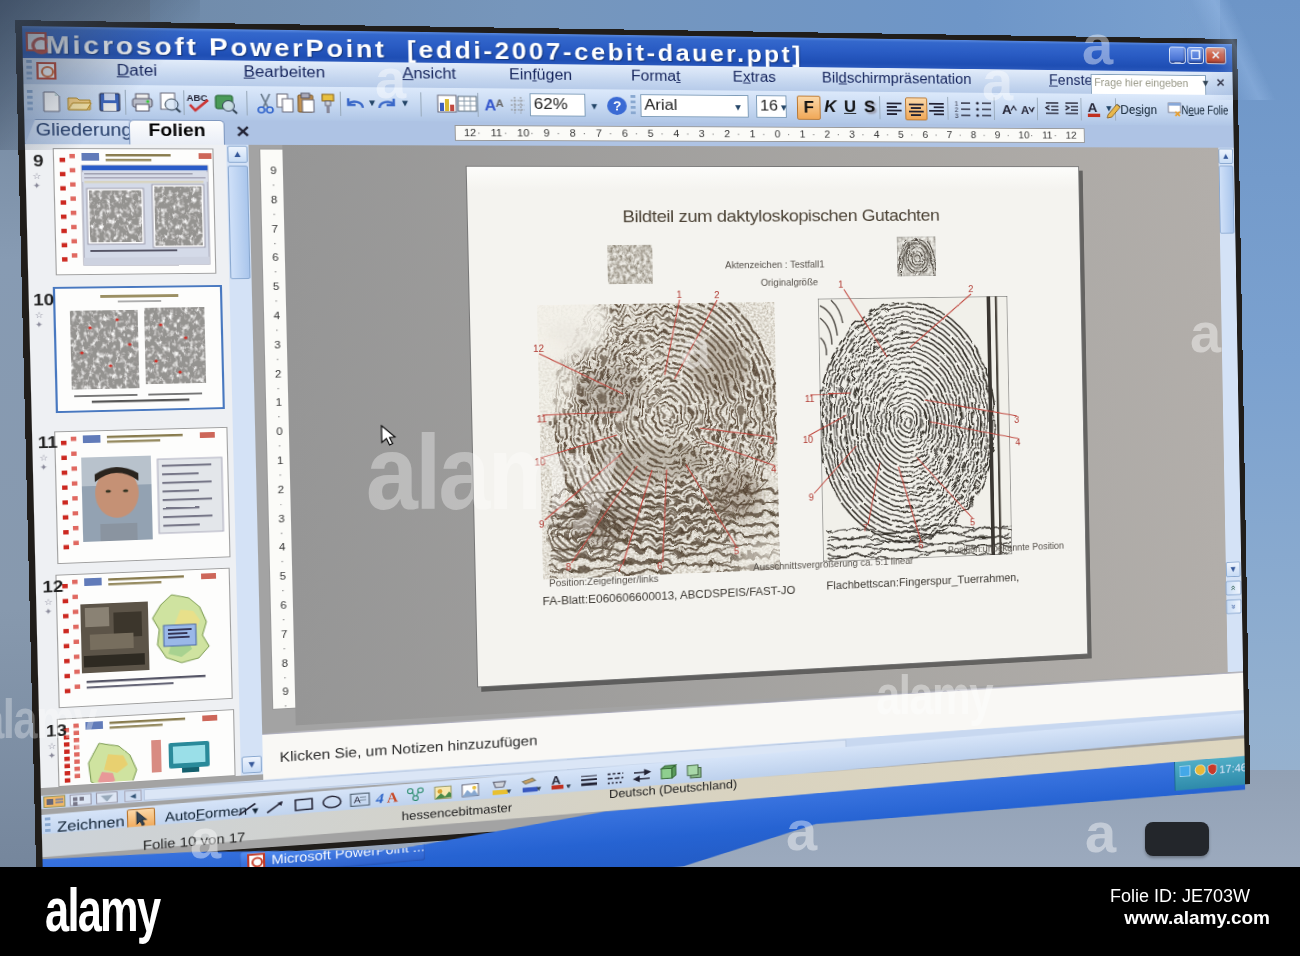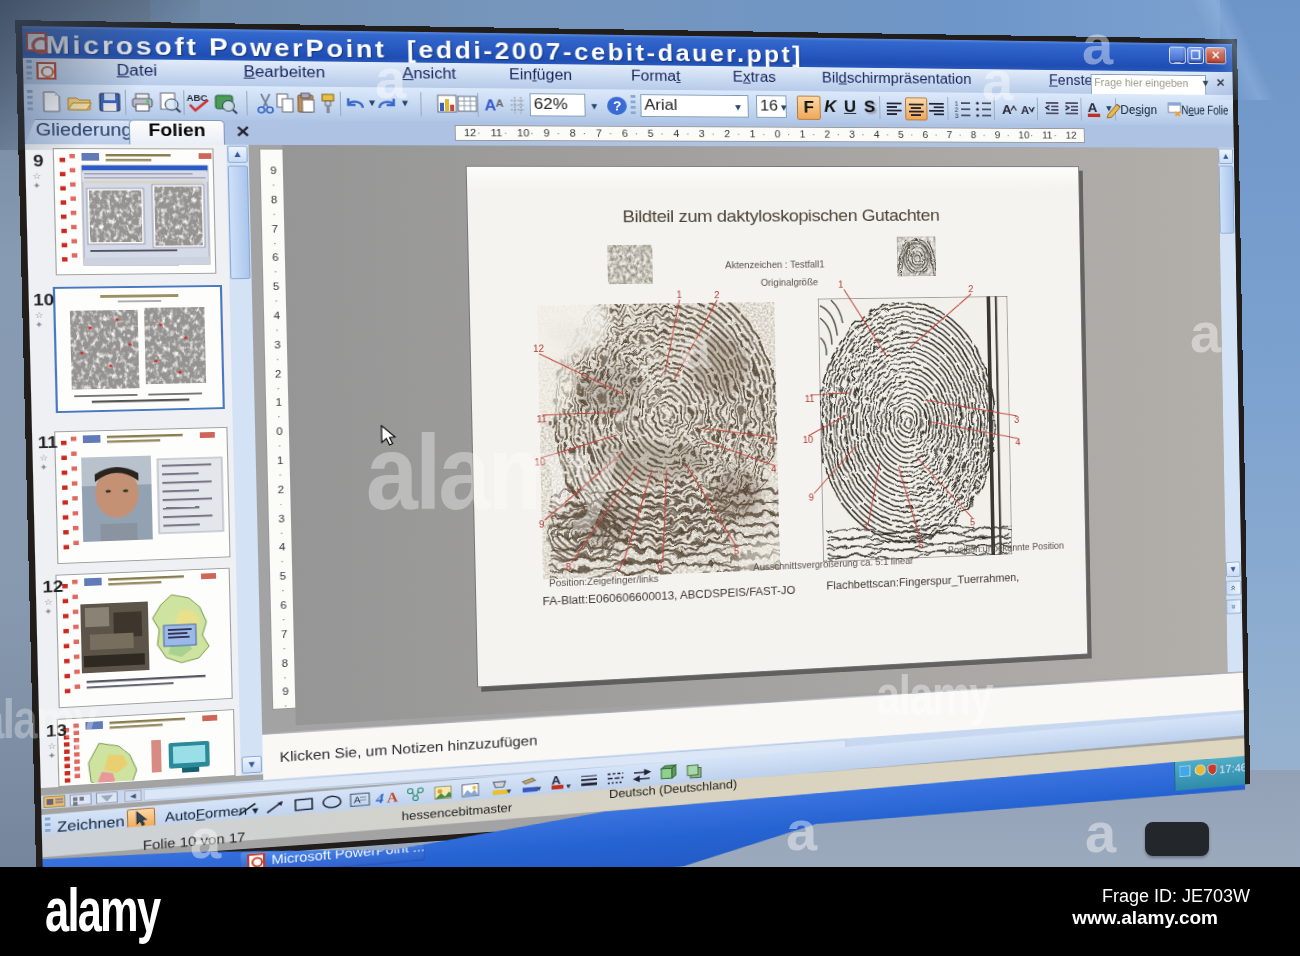--- a/index.html
+++ b/index.html
@@ -953,15 +953,15 @@
     <div style="position:absolute;left:1190px;top:300px;font-size:56px;font-weight:bold;color:rgba(255,255,255,.42);font-family:'Liberation Sans',sans-serif;">a</div>
     <div style="position:absolute;left:1082px;top:12px;font-size:56px;font-weight:bold;color:rgba(255,255,255,.42);font-family:'Liberation Sans',sans-serif;">a</div>
     <div style="position:absolute;left:786px;top:798px;font-size:56px;font-weight:bold;color:rgba(255,255,255,.42);font-family:'Liberation Sans',sans-serif;">a</div>
     <div style="position:absolute;left:1085px;top:800px;font-size:56px;font-weight:bold;color:rgba(255,255,255,.42);font-family:'Liberation Sans',sans-serif;">a</div>
     <div style="position:absolute;left:190px;top:806px;font-size:56px;font-weight:bold;color:rgba(255,255,255,.42);font-family:'Liberation Sans',sans-serif;">a</div>
     <div style="position:absolute;left:366px;top:412px;font-size:106px;font-weight:bold;color:rgba(255,255,255,.34);transform:scaleX(.88);transform-origin:0 0;letter-spacing:-3px;">alamy</div>
     <div style="position:absolute;left:876px;top:662px;font-size:56px;font-weight:bold;color:rgba(255,255,255,.38);transform:scaleX(.78);transform-origin:0 0;letter-spacing:-2px;">alamy</div>
     <div style="position:absolute;left:-20px;top:686px;font-size:56px;font-weight:bold;color:rgba(255,255,255,.30);transform:scaleX(.78);transform-origin:0 0;letter-spacing:-2px;">alamy</div>
     <div style="position:absolute;left:0;top:867px;width:1300px;height:89px;background:#000;"></div>
     <div style="position:absolute;left:45px;top:874px;font-size:62px;font-weight:bold;color:#fff;transform:scaleX(.70);transform-origin:0 0;letter-spacing:-2.5px;">alamy</div>
-    <div style="position:absolute;left:950px;top:886px;width:300px;text-align:right;font-size:18px;color:#fff;">Frage ID: JE703W</div>
-    <div style="position:absolute;left:918px;top:907px;width:300px;text-align:right;font-size:19px;font-weight:bold;color:#fff;">www.alamy.com</div>
+    <div style="position:absolute;left:950px;top:886px;width:300px;text-align:right;font-size:18px;color:#fff;">Folie ID: JE703W</div>
+    <div style="position:absolute;left:970px;top:907px;width:300px;text-align:right;font-size:19px;font-weight:bold;color:#fff;">www.alamy.com</div>
 </div>
 
 </body></html>

